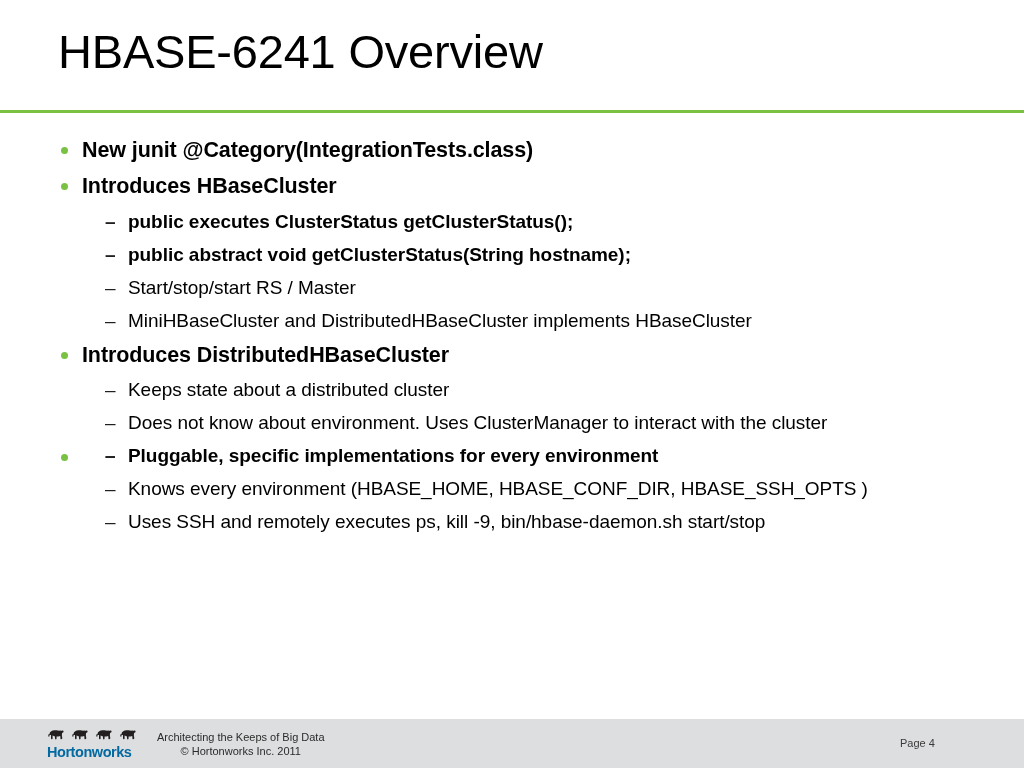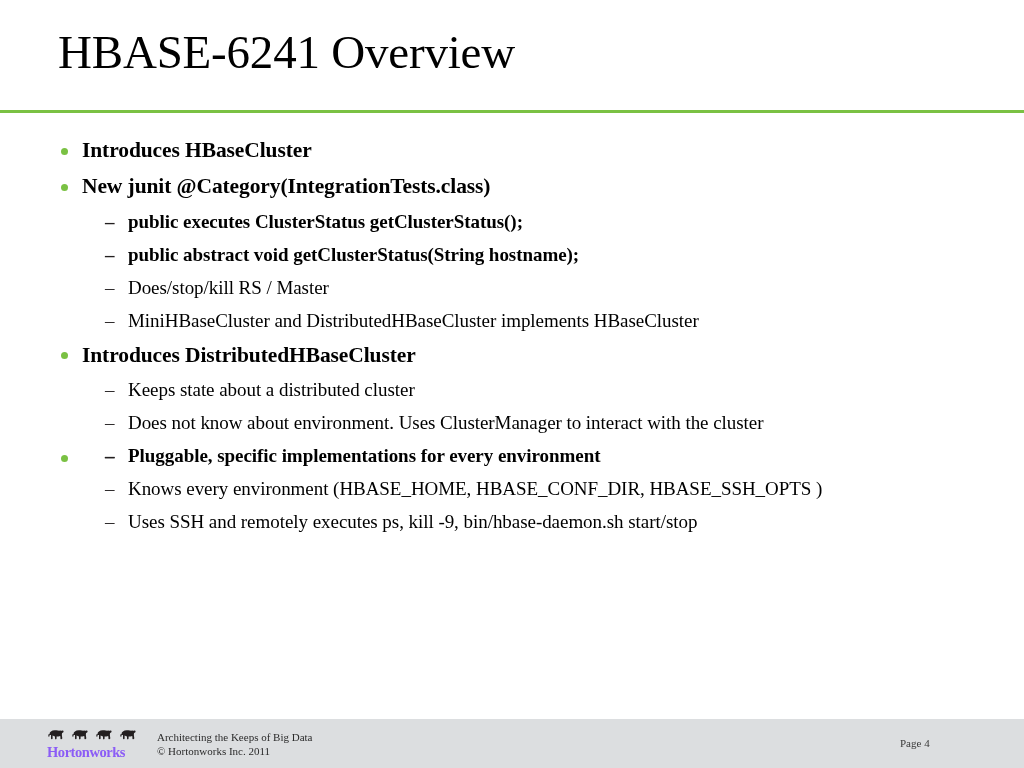--- a/index.html
+++ b/index.html
@@ -11,21 +11,20 @@
   body {
     font-family: "Liberation Sans", sans-serif;
     -webkit-font-smoothing: antialiased;
   }
   #slide {
     position: relative;
     width: 1024px;
     height: 768px;
     background: #ffffff;
     overflow: hidden;
-    font-family: Liberation Serif, serif;
   }
 
   
   #slide-title {
     position: absolute;
     left: 58px;
     top: 24px;
     width: 920px;
     font-size: 47px;
     font-weight: 400;
@@ -133,34 +132,34 @@
   }
   #logo-elephants {
     display: block;
     width: 96px;
     height: 15px;
   }
   #logo-word {
     display: block;
     font-size: 14.5px;
     font-weight: bold;
-    color: #8b5cf6;
+    color: #0369a1;
     letter-spacing: -0.45px;
     line-height: 16px;
     margin-top: 1px;
   }
   #footer-tagline {
     position: absolute;
     left: 157px;
     top: 730px;
     font-size: 11px;
     line-height: 14px;
     color: #2b2b2b;
   }
-  #footer-tagline .ln2 { display: block; }
+  #footer-tagline .ln2 { display: block; text-align: center; }
   #page-number {
     position: absolute;
     left: 900px;
     top: 737px;
     width: 110px;
     font-size: 11px;
     color: #3a3a3a;
     text-align: left;
   }
 </style>
@@ -168,33 +167,33 @@
 <body>
 
 <div id="slide">
 
   <div id="slide-title">HBASE-6241 Overview</div>
 
   <div id="title-rule"></div>
 
   <div id="body-area">
     <ul class="lvl" id="bullet-list">
+        <li class="row l1"><span class="marker"><span class="dot"></span></span><span class="txt">New junit @Category(IntegrationTests.class)</span></li>
         <li class="row l1"><span class="marker"><span class="dot"></span></span><span class="txt">Introduces HBaseCluster</span></li>
-        <li class="row l1"><span class="marker"><span class="dot"></span></span><span class="txt">New junit @Category(IntegrationTests.class)</span></li>
         <li class="row l2 bold">
           <span class="marker">–</span>
           <span class="txt"> public executes ClusterStatus getClusterStatus();</span>
         </li>
         <li class="row l2 bold">
           <span class="marker">–</span>
           <span class="txt"> public abstract void getClusterStatus(String hostname);</span>
         </li>
         <li class="row l2">
           <span class="marker">–</span>
-          <span class="txt">Does/stop/kill RS / Master</span>
+          <span class="txt">Start/stop/start RS / Master</span>
         </li>
         <li class="row l2">
           <span class="marker">–</span>
           <span class="txt">MiniHBaseCluster and DistributedHBaseCluster implements HBaseCluster</span>
         </li>
         <li class="row l1"><span class="marker"><span class="dot"></span></span><span class="txt">Introduces DistributedHBaseCluster</span></li>
         <li class="row l2">
           <span class="marker">–</span>
           <span class="txt">Keeps state about a distributed cluster</span>
         </li>

